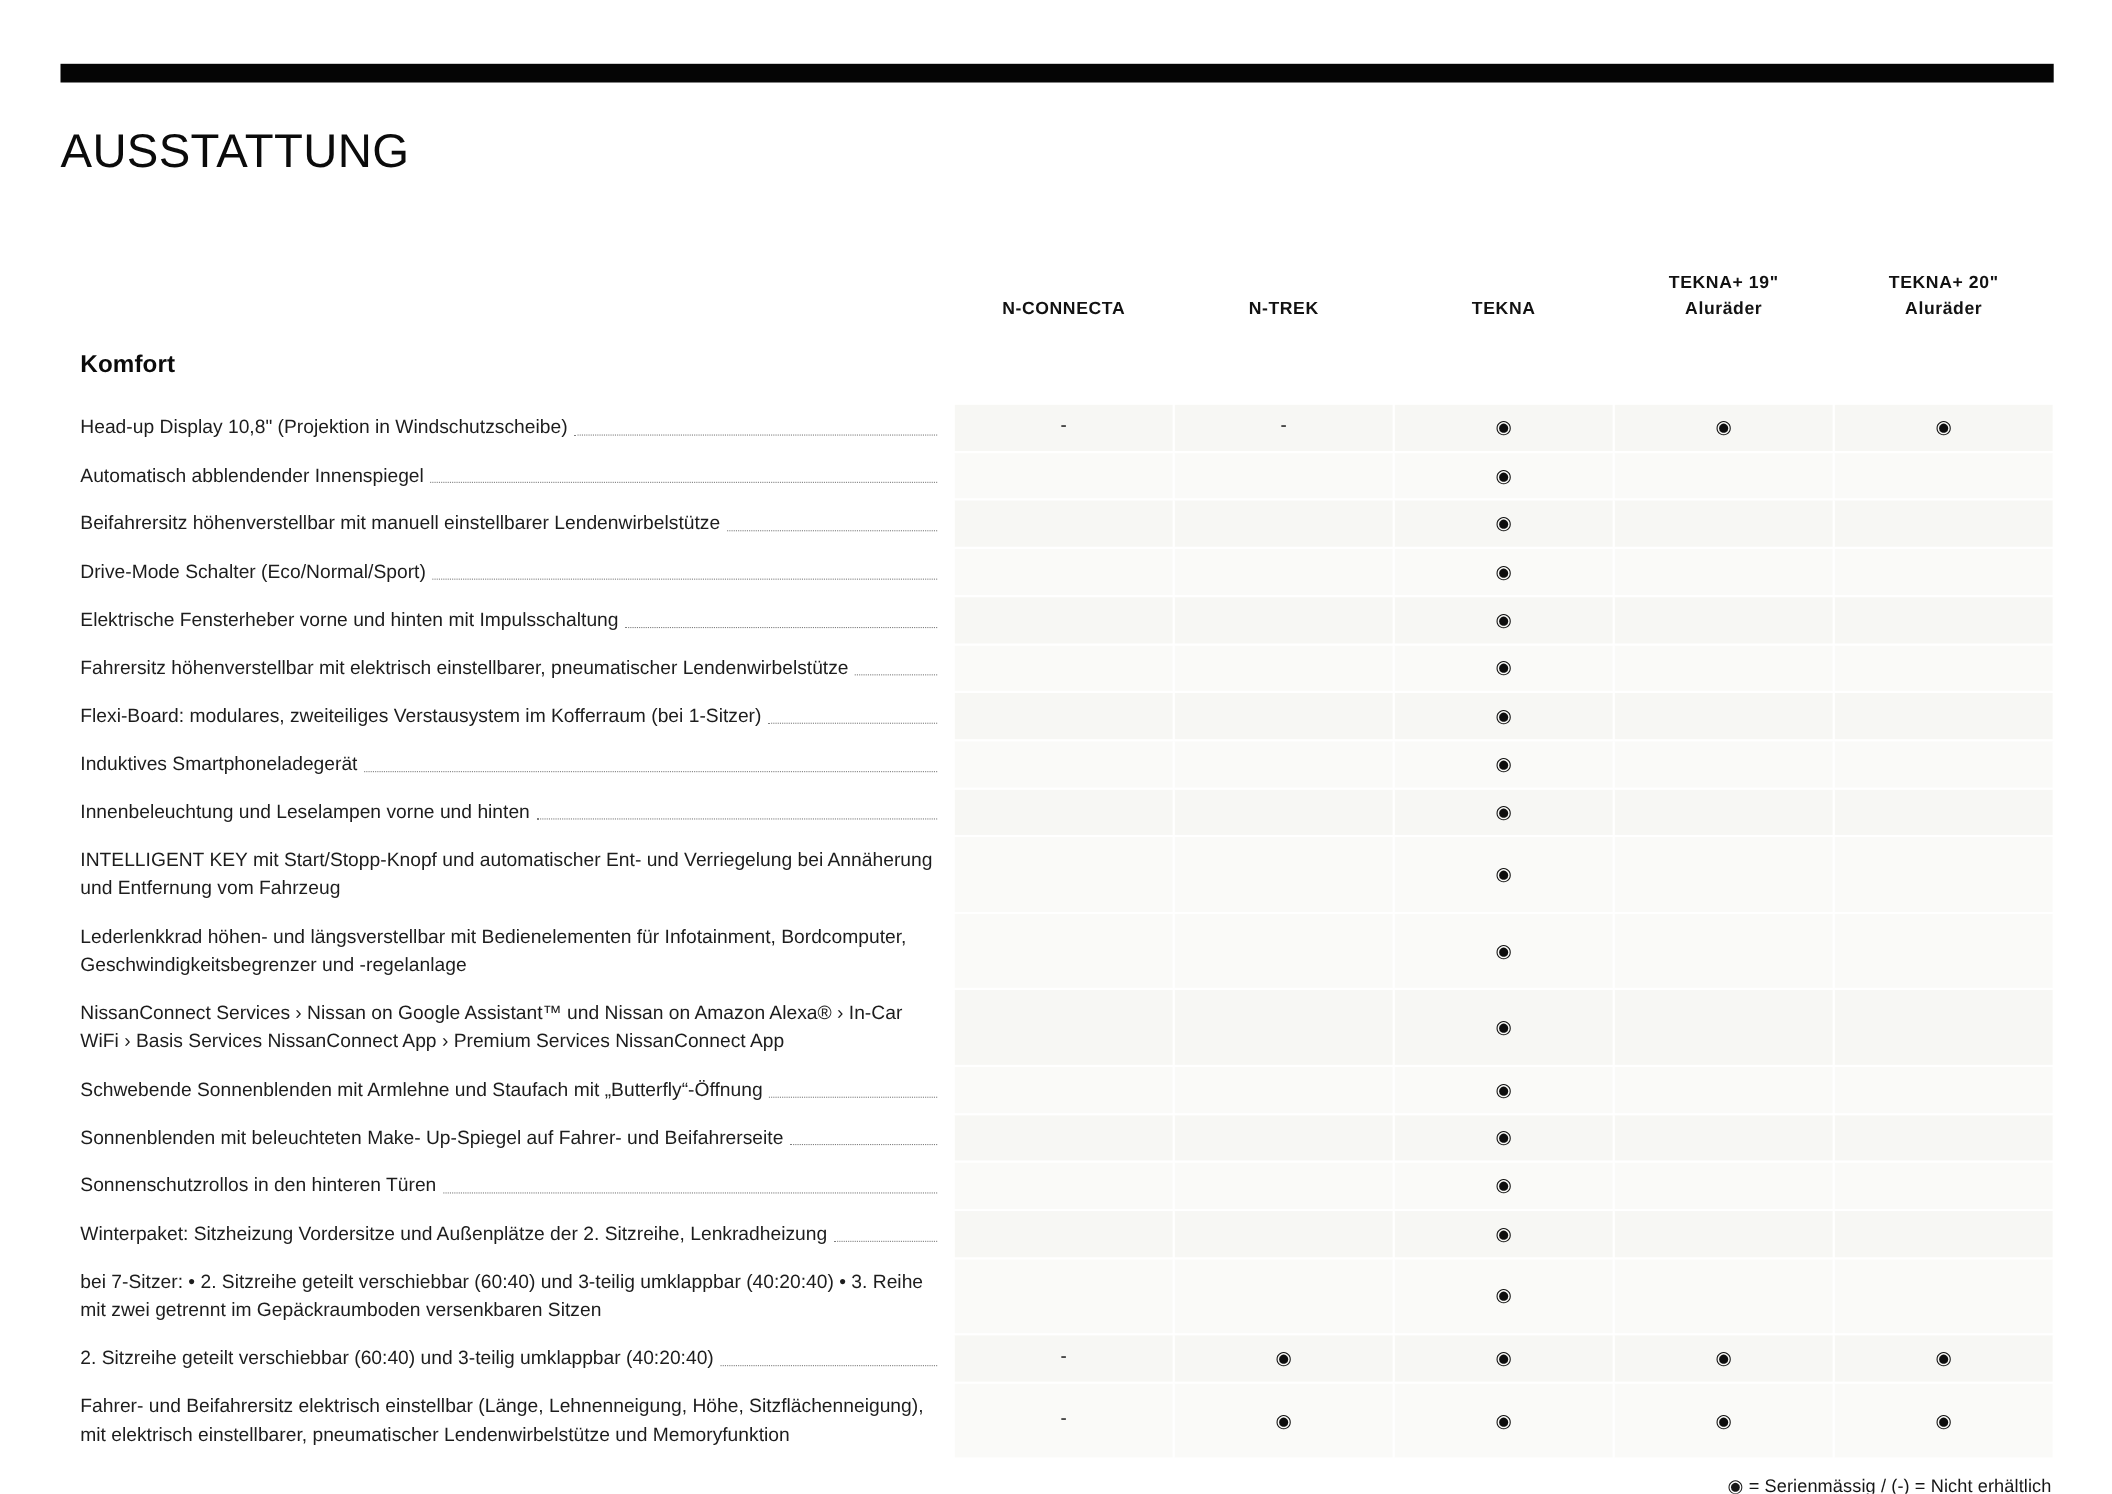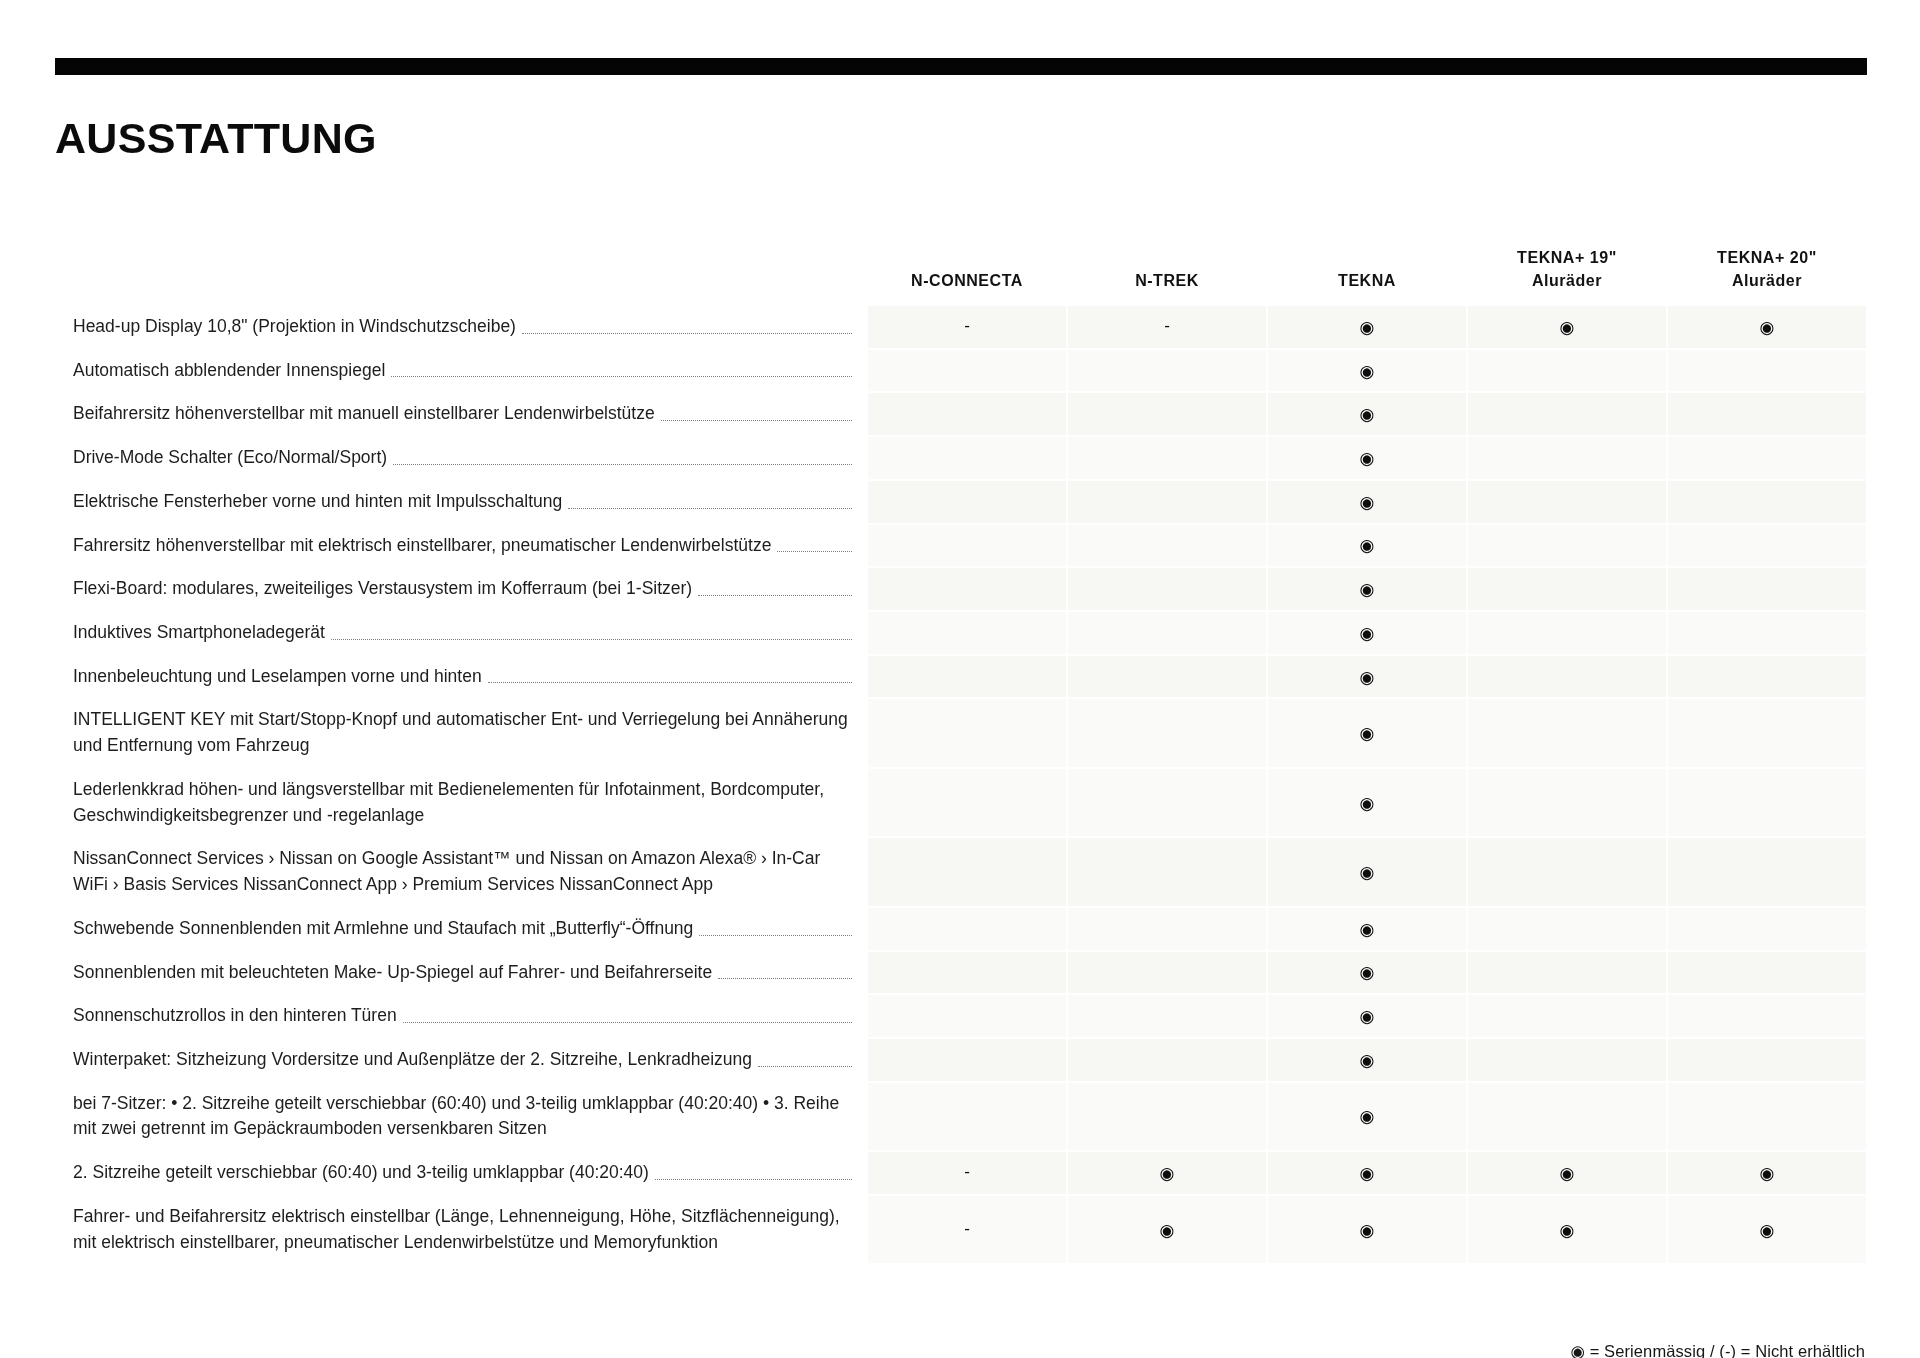--- a/index.html
+++ b/index.html
@@ -29,21 +29,21 @@
     margin-top: 58px;
     height: 17px;
     background: #050505;
     width: 1812px;
   }
 
   
   .page-title {
     margin-top: 42px;
     font-size: 43px;
-    font-weight: 700;
+    font-weight: 400;
     letter-spacing: 0.3px;
     line-height: 1;
     color: #0b0b0b;
   }
 
   
   .spec-table {
     margin-top: 40px;
     width: 1812px;
     border-collapse: collapse;
@@ -179,20 +179,23 @@
             <div>TEKNA+ 19"</div>
             <div>Aluräder</div>
           </th>
           <th>
             <div>TEKNA+ 20"</div>
             <div>Aluräder</div>
           </th>
         </tr>
     </thead>
     <tbody>
+        <tr class="section-row">
+          <td colspan="6">Komfort</td>
+        </tr>
         <tr class="data-row">
           <td class="feature-cell">
             <div class="feat-wrap">
               <span class="feat-txt">Head-up Display 10,8" (Projektion in Windschutzscheibe)</span>
               <span class="leader"></span>
             </div>
           </td>
           <td class="mark-cell"><span class="mark-dash">-</span></td>
           <td class="mark-cell"><span class="mark-dash">-</span></td>
           <td class="mark-cell"><span class="mark-dot">◉</span></td>

